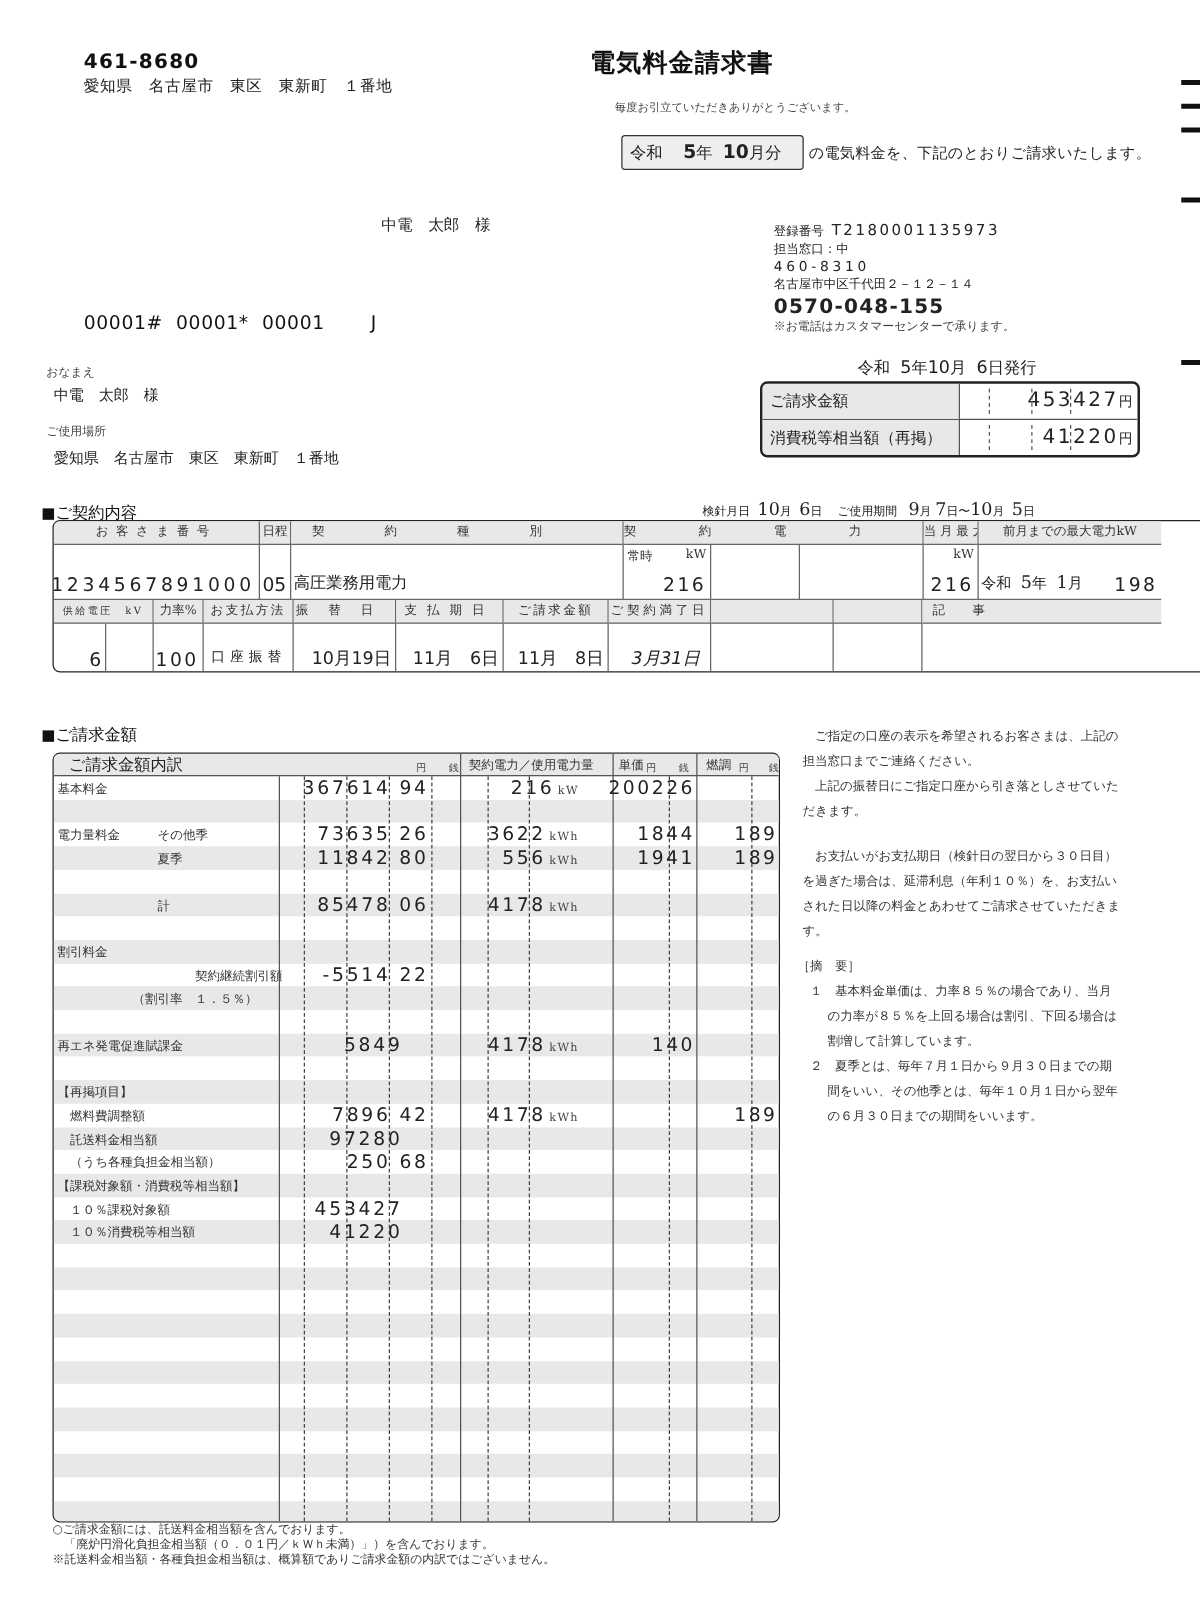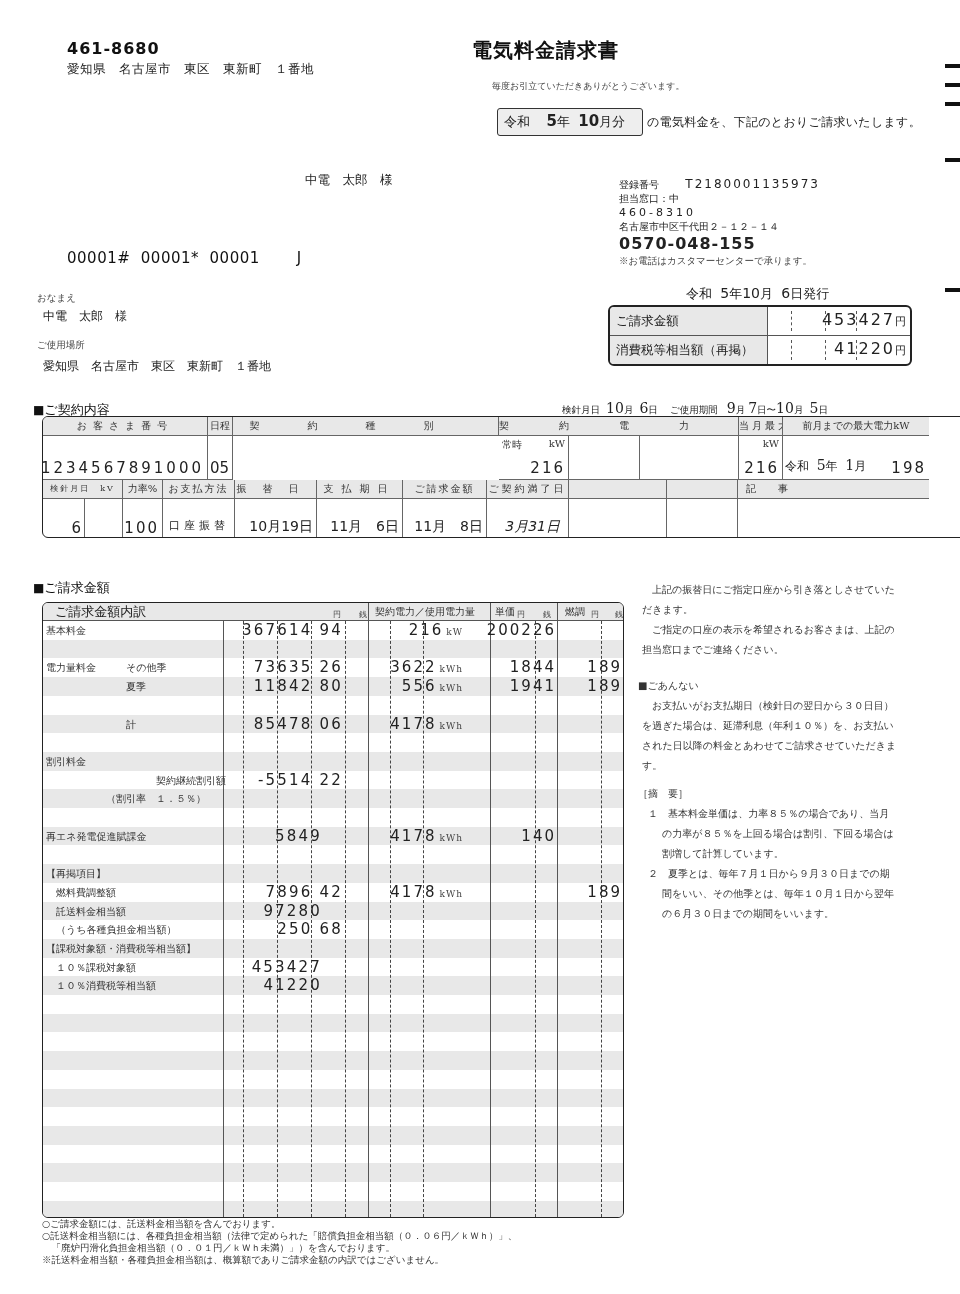--- a/index.html
+++ b/index.html
@@ -13,21 +13,21 @@
   .addr-top { left: 67px; top: 61px; font-size: 12.5px; letter-spacing: 0.5px; word-spacing: 6px; }
   .doc-title { left: 472px; top: 37px; font-size: 20px; font-weight: bold; letter-spacing: 1px; color:#111; }
   .thanks { left: 492px; top: 80px; font-size: 9px; color:#444; }
   .period-box { left: 497px; top: 108px; width: 146px; height: 28px; border: 1.5px solid #333; border-radius: 3px; background: #eee; font-size: 13px; padding: 3px 0 0 6px; white-space: nowrap; }
   .period-box b { font-size: 15px; }
   .period-text { left: 647px; top: 114px; font-size: 12px; letter-spacing: 0.3px; }
   .edge-mark { right: 0; width: 15px; height: 4px; background: #111; }
 
   .recipient { left: 305px; top: 172px; font-size: 12.5px; word-spacing: 8px; }
   .reg-block { left: 619px; top: 177px; font-size: 10px; line-height: 14px; }
-  .reg-block .regno { font-size: 12px; letter-spacing: 2px; margin-left: 20px; }
+  .reg-block .regno { font-size: 12px; letter-spacing: 2px; }
   .reg-block .post2 { font-size: 11px; letter-spacing: 3px; }
   .reg-block .tel { font-size: 16px; font-weight: bold; letter-spacing: 1px; line-height: 20px; }
   .reg-block .note { font-size: 9.5px; color:#444; }
 
   .barcode-id { left: 67px; top: 249px; font-size: 15px; letter-spacing: 0.5px; white-space: pre; color:#111; }
 
   .lbl-small { font-size: 9.5px; color:#444; }
   .name-lbl { left: 37px; top: 292px; }
   .name-val { left: 43px; top: 308px; font-size: 12px; word-spacing: 6px; }
   .place-lbl { left: 37px; top: 339px; }
@@ -153,39 +153,42 @@
   <div class="cell hd serif" style="left:456px;top:0;width:240px;height:19px;letter-spacing:50px;">契約電力</div>
   <div class="cell hd serif" style="left:696px;top:0;width:44px;height:19px;letter-spacing:3px;">当月最大</div>
   <div class="cell hd serif" style="left:740px;top:0;width:146px;height:19px;letter-spacing:0;border-right:none;">前月までの最大電力kW</div>
 
   <div class="cell" style="left:0;top:19px;width:165px;height:44px;">
     <div class="abs val" style="right:0;bottom:2px;letter-spacing:3px;">1234567891000</div>
   </div>
   <div class="cell" style="left:165px;top:19px;width:25px;height:44px;">
     <div class="abs val" style="right:0;bottom:2px;">05</div>
   </div>
+  <div class="cell" style="left:190px;top:19px;width:266px;height:44px;">
+    <div class="abs serif" style="left:2px;bottom:4px;font-size:13px;">高圧業務用電力</div>
+  </div>
   <div class="cell" style="left:456px;top:19px;width:70px;height:44px;">
     <div class="abs unit serif" style="left:3px;top:2px;">常時</div>
     <div class="abs unit serif" style="right:3px;top:2px;">kW</div>
     <div class="abs val" style="right:0;bottom:2px;letter-spacing:2px;">216</div>
   </div>
   <div class="cell" style="left:526px;top:19px;width:71px;height:44px;"></div>
   <div class="cell" style="left:597px;top:19px;width:99px;height:44px;"></div>
   <div class="cell" style="left:696px;top:19px;width:44px;height:44px;">
     <div class="abs unit serif" style="right:3px;top:2px;">kW</div>
     <div class="abs val" style="right:0;bottom:2px;letter-spacing:2px;">216</div>
   </div>
   <div class="cell" style="left:740px;top:19px;width:146px;height:44px;border-right:none;">
     <div class="abs serif" style="left:2px;bottom:4px;font-size:12px;white-space:nowrap;">
       <span>令和</span>&nbsp;&nbsp;<span style="font-size:14px">5</span>年&nbsp;&nbsp;<span style="font-size:14px">1</span>月
     </div>
     <div class="abs val" style="right:0;bottom:2px;letter-spacing:2px;">198</div>
   </div>
 
-  <div class="cell hd serif" style="left:0;top:63px;width:80px;height:19px;font-size:8px;letter-spacing:2px;">検針月日　kV</div>
+  <div class="cell hd serif" style="left:0;top:63px;width:80px;height:19px;font-size:8px;letter-spacing:2px;">供給電圧　kV</div>
   <div class="cell hd serif" style="left:80px;top:63px;width:40px;height:19px;letter-spacing:0;">力率%</div>
   <div class="cell hd serif" style="left:120px;top:63px;width:72px;height:19px;letter-spacing:2px;">お支払方法</div>
   <div class="cell hd serif" style="left:192px;top:63px;width:82px;height:19px;letter-spacing:16px;">振替日</div>
   <div class="cell hd serif" style="left:274px;top:63px;width:86px;height:19px;letter-spacing:8px;">支払期日</div>
   <div class="cell hd serif" style="left:360px;top:63px;width:84px;height:19px;letter-spacing:2px;">ご請求金額</div>
   <div class="cell hd serif" style="left:444px;top:63px;width:82px;height:19px;letter-spacing:3px;">ご契約満了日</div>
   <div class="cell hd" style="left:526px;top:63px;width:98px;height:19px;"></div>
   <div class="cell hd" style="left:624px;top:63px;width:71px;height:19px;"></div>
   <div class="cell hd serif" style="left:695px;top:63px;width:191px;height:19px;text-align:left;padding-left:8px;border-right:none;">記　事</div>
 
@@ -370,29 +373,27 @@
         <div class="amt" style="white-space: pre;">453427   </div>
       </div>
       <div class="brow" style="top: 373.3px;">
         <div class="lbl serif" style="white-space: pre;">　１０％消費税等相当額</div>
         <div class="amt" style="white-space: pre;">41220   </div>
       </div>
     </div>
 </div>
 
 <div class="abs side-text serif" style="top:580px;">
+  <div style="text-indent:1em;">ご指定の口座の表示を希望されるお客さまは、上記の担当窓口までご連絡ください。</div>
   <div style="text-indent:1em;">上記の振替日にご指定口座から引き落としさせていただきます。</div>
-  <div style="text-indent:1em;">ご指定の口座の表示を希望されるお客さまは、上記の担当窓口までご連絡ください。</div>
   <div style="height:16px"></div>
-  <div style="margin-left:-4px;">■<span>ごあんない</span></div>
   <div style="text-indent:1em;">お支払いがお支払期日（検針日の翌日から３０日目）を過ぎた場合は、延滞利息（年利１０％）を、お支払いされた日以降の料金とあわせてご請求させていただきます。</div>
   <div style="height:8px"></div>
   <div style="margin-left:-4px;">［摘　要］</div>
   <div style="padding-left:2em;text-indent:-1.4em;">１　基本料金単価は、力率８５％の場合であり、当月の力率が８５％を上回る場合は割引、下回る場合は割増して計算しています。</div>
   <div style="padding-left:2em;text-indent:-1.4em;">２　夏季とは、毎年７月１日から９月３０日までの期間をいい、その他季とは、毎年１０月１日から翌年の６月３０日までの期間をいいます。</div>
 </div>
 
 <div class="abs footnotes serif">
   <div>○ご請求金額には、託送料金相当額を含んでおります。</div>
-  <div>○託送料金相当額には、各種負担金相当額（法律で定められた「賠償負担金相当額（０．０６円／ｋＷｈ）」、</div>
   <div>　「廃炉円滑化負担金相当額（０．０１円／ｋＷｈ未満）」）を含んでおります。</div>
   <div>※託送料金相当額・各種負担金相当額は、概算額でありご請求金額の内訳ではございません。</div>
 </div>
 
 </body></html>

